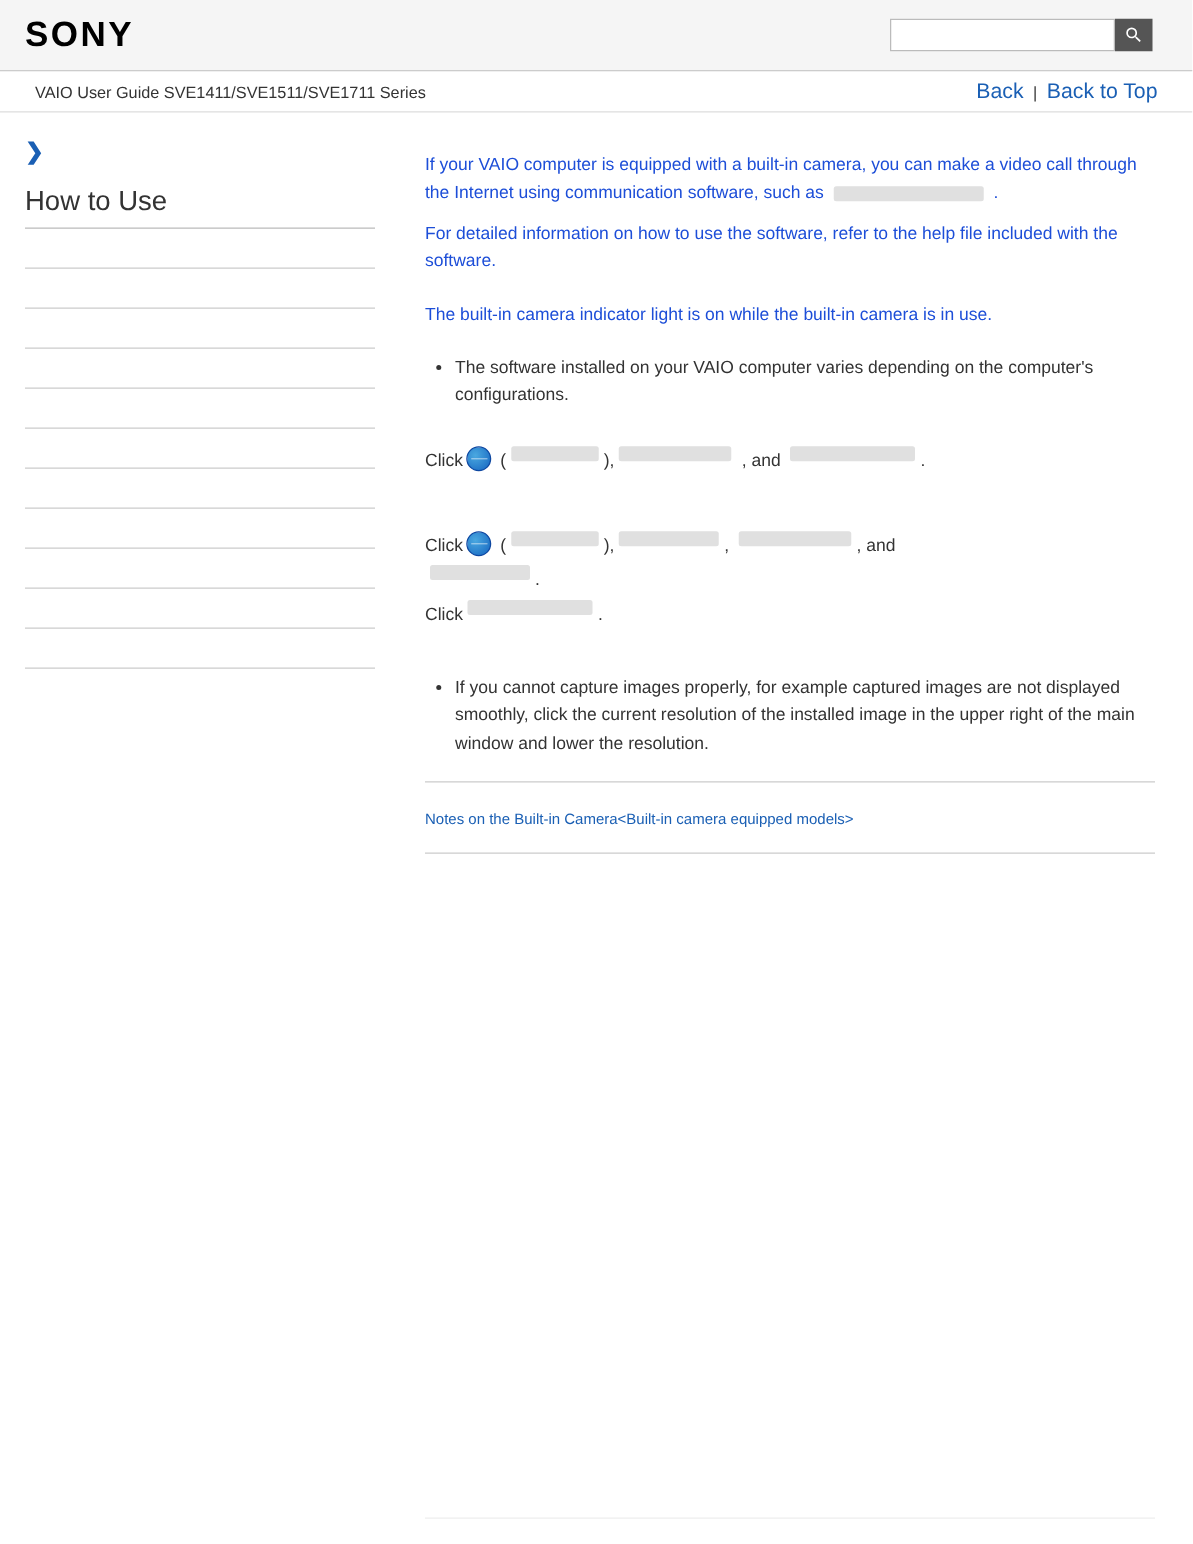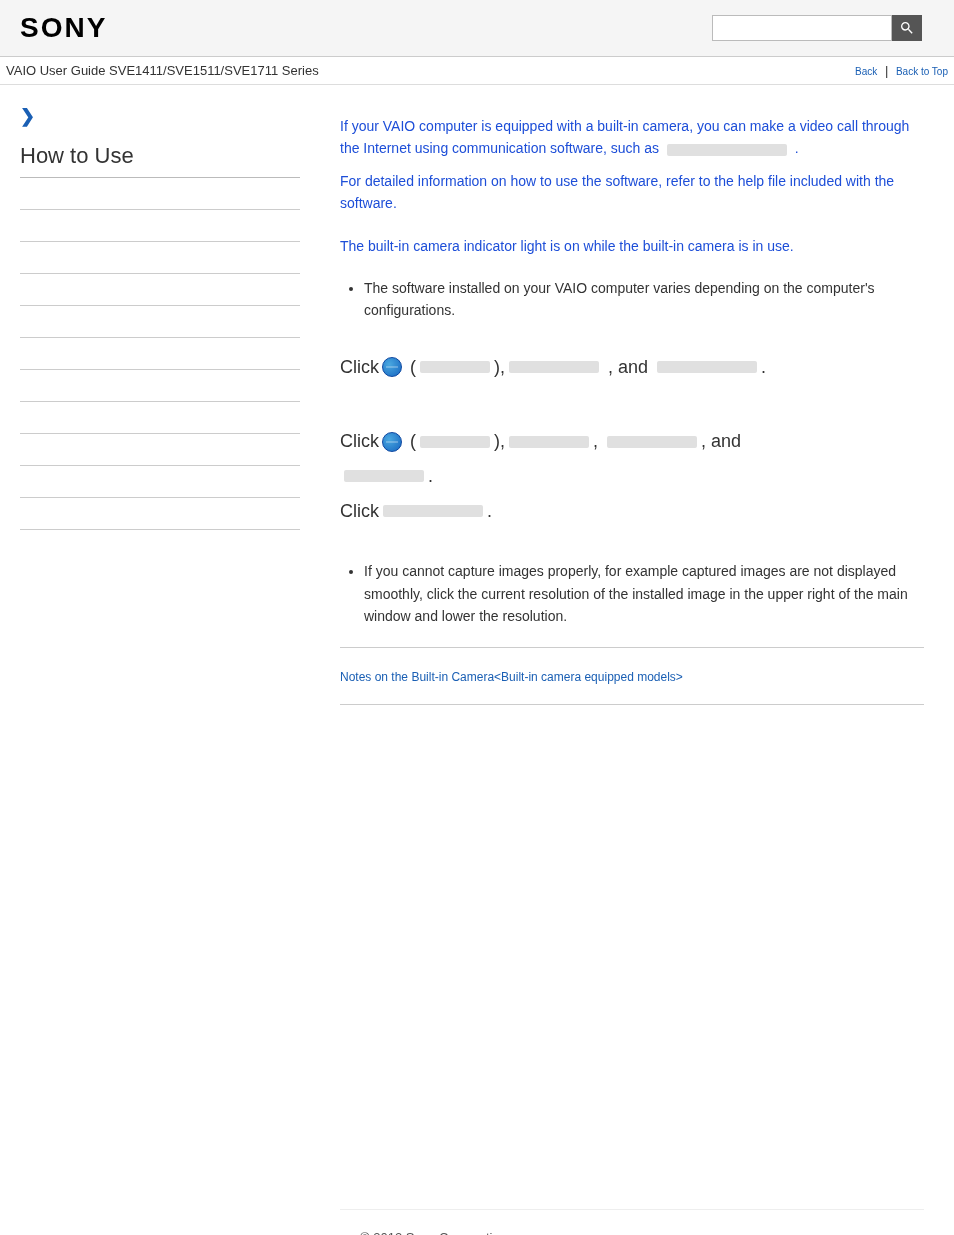--- a/index.html
+++ b/index.html
@@ -53,29 +53,29 @@
       width: 16px;
       height: 16px;
       fill: white;
     }
 
     
     .nav-bar {
       display: flex;
       align-items: center;
       justify-content: space-between;
-      padding: 6px 6px;
+      padding: 6px 28px;
       font-size: 13px;
       color: #333;
       border-bottom: 1px solid #ddd;
     }
     .nav-links a {
       color: #1a5fb4;
       text-decoration: none;
-      font-size: 10px;
+      font-size: 17px;
     }
     .nav-links .separator { margin: 0 4px; color: #333; }
 
     
     .main-container {
       display: flex;
       padding: 0;
     }
 
     
@@ -138,23 +138,22 @@
       line-height: 1.6;
       margin-bottom: 6px;
     }
 
     .step-block {
       margin: 20px 0;
       padding: 10px 0;
     }
     .step-row {
       display: flex;
-      align-items: center;
       flex-wrap: wrap;
-      font-size: 18px;
+      font-size: 14px;
       line-height: 1.7;
       margin-bottom: 4px;
     }
     .step-row .globe-icon {
       display: inline-block;
       width: 20px;
       height: 20px;
       background: radial-gradient(circle at 35% 35%, #4aa8e0, #1565c0);
       border-radius: 50%;
       margin: 0 3px;

